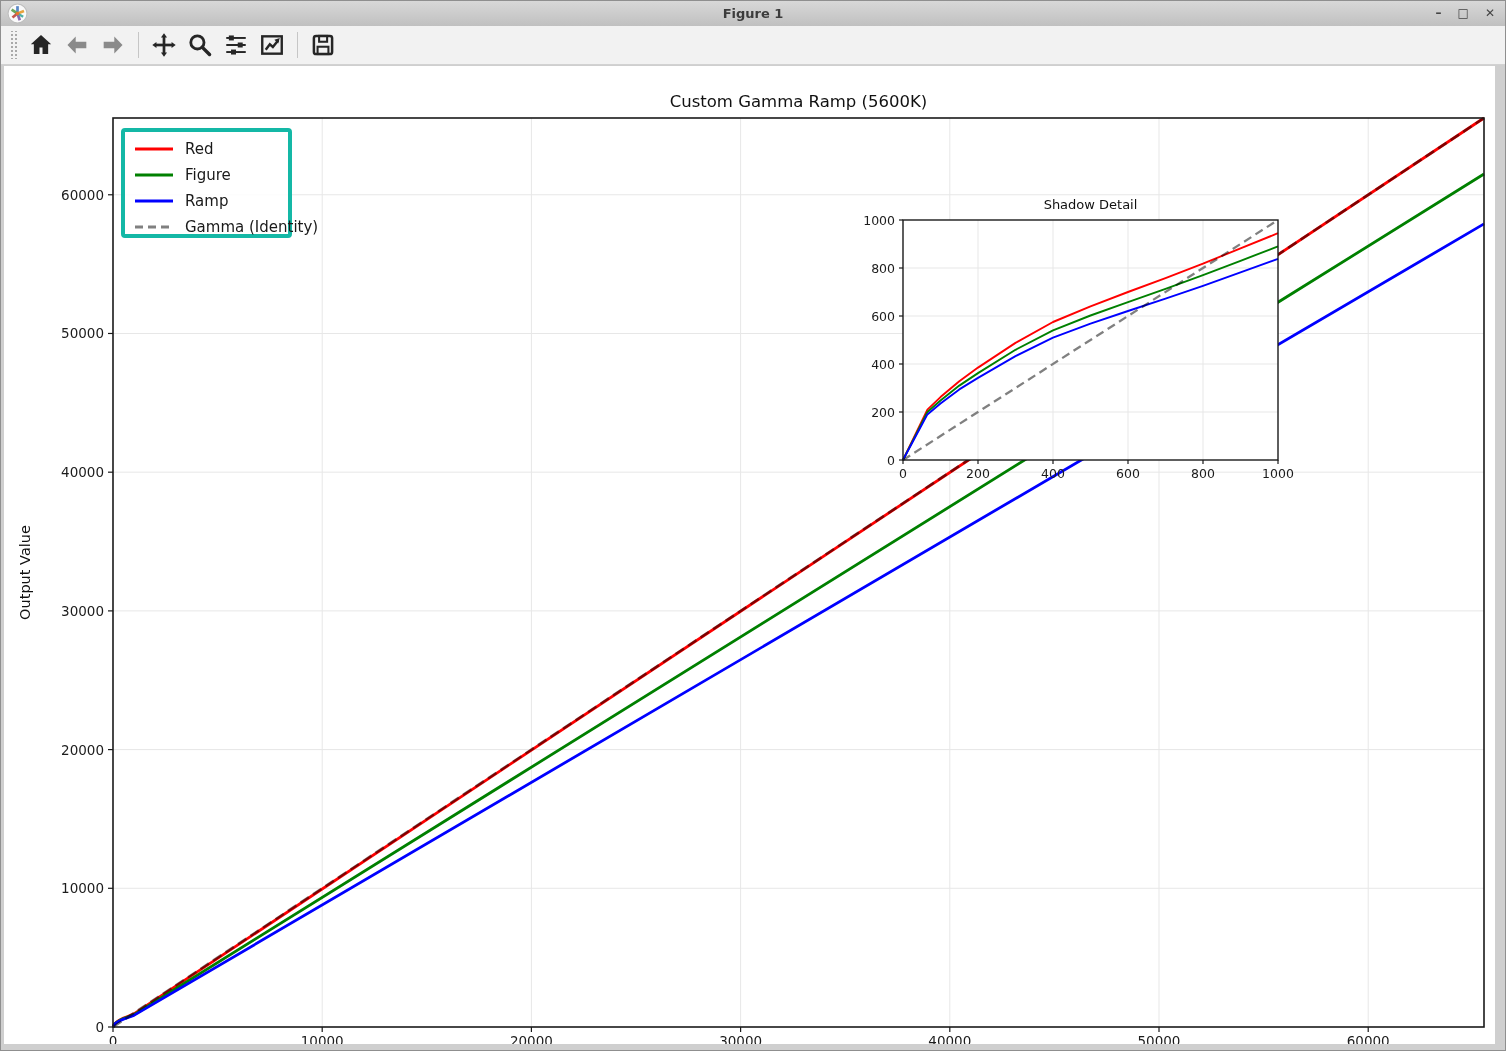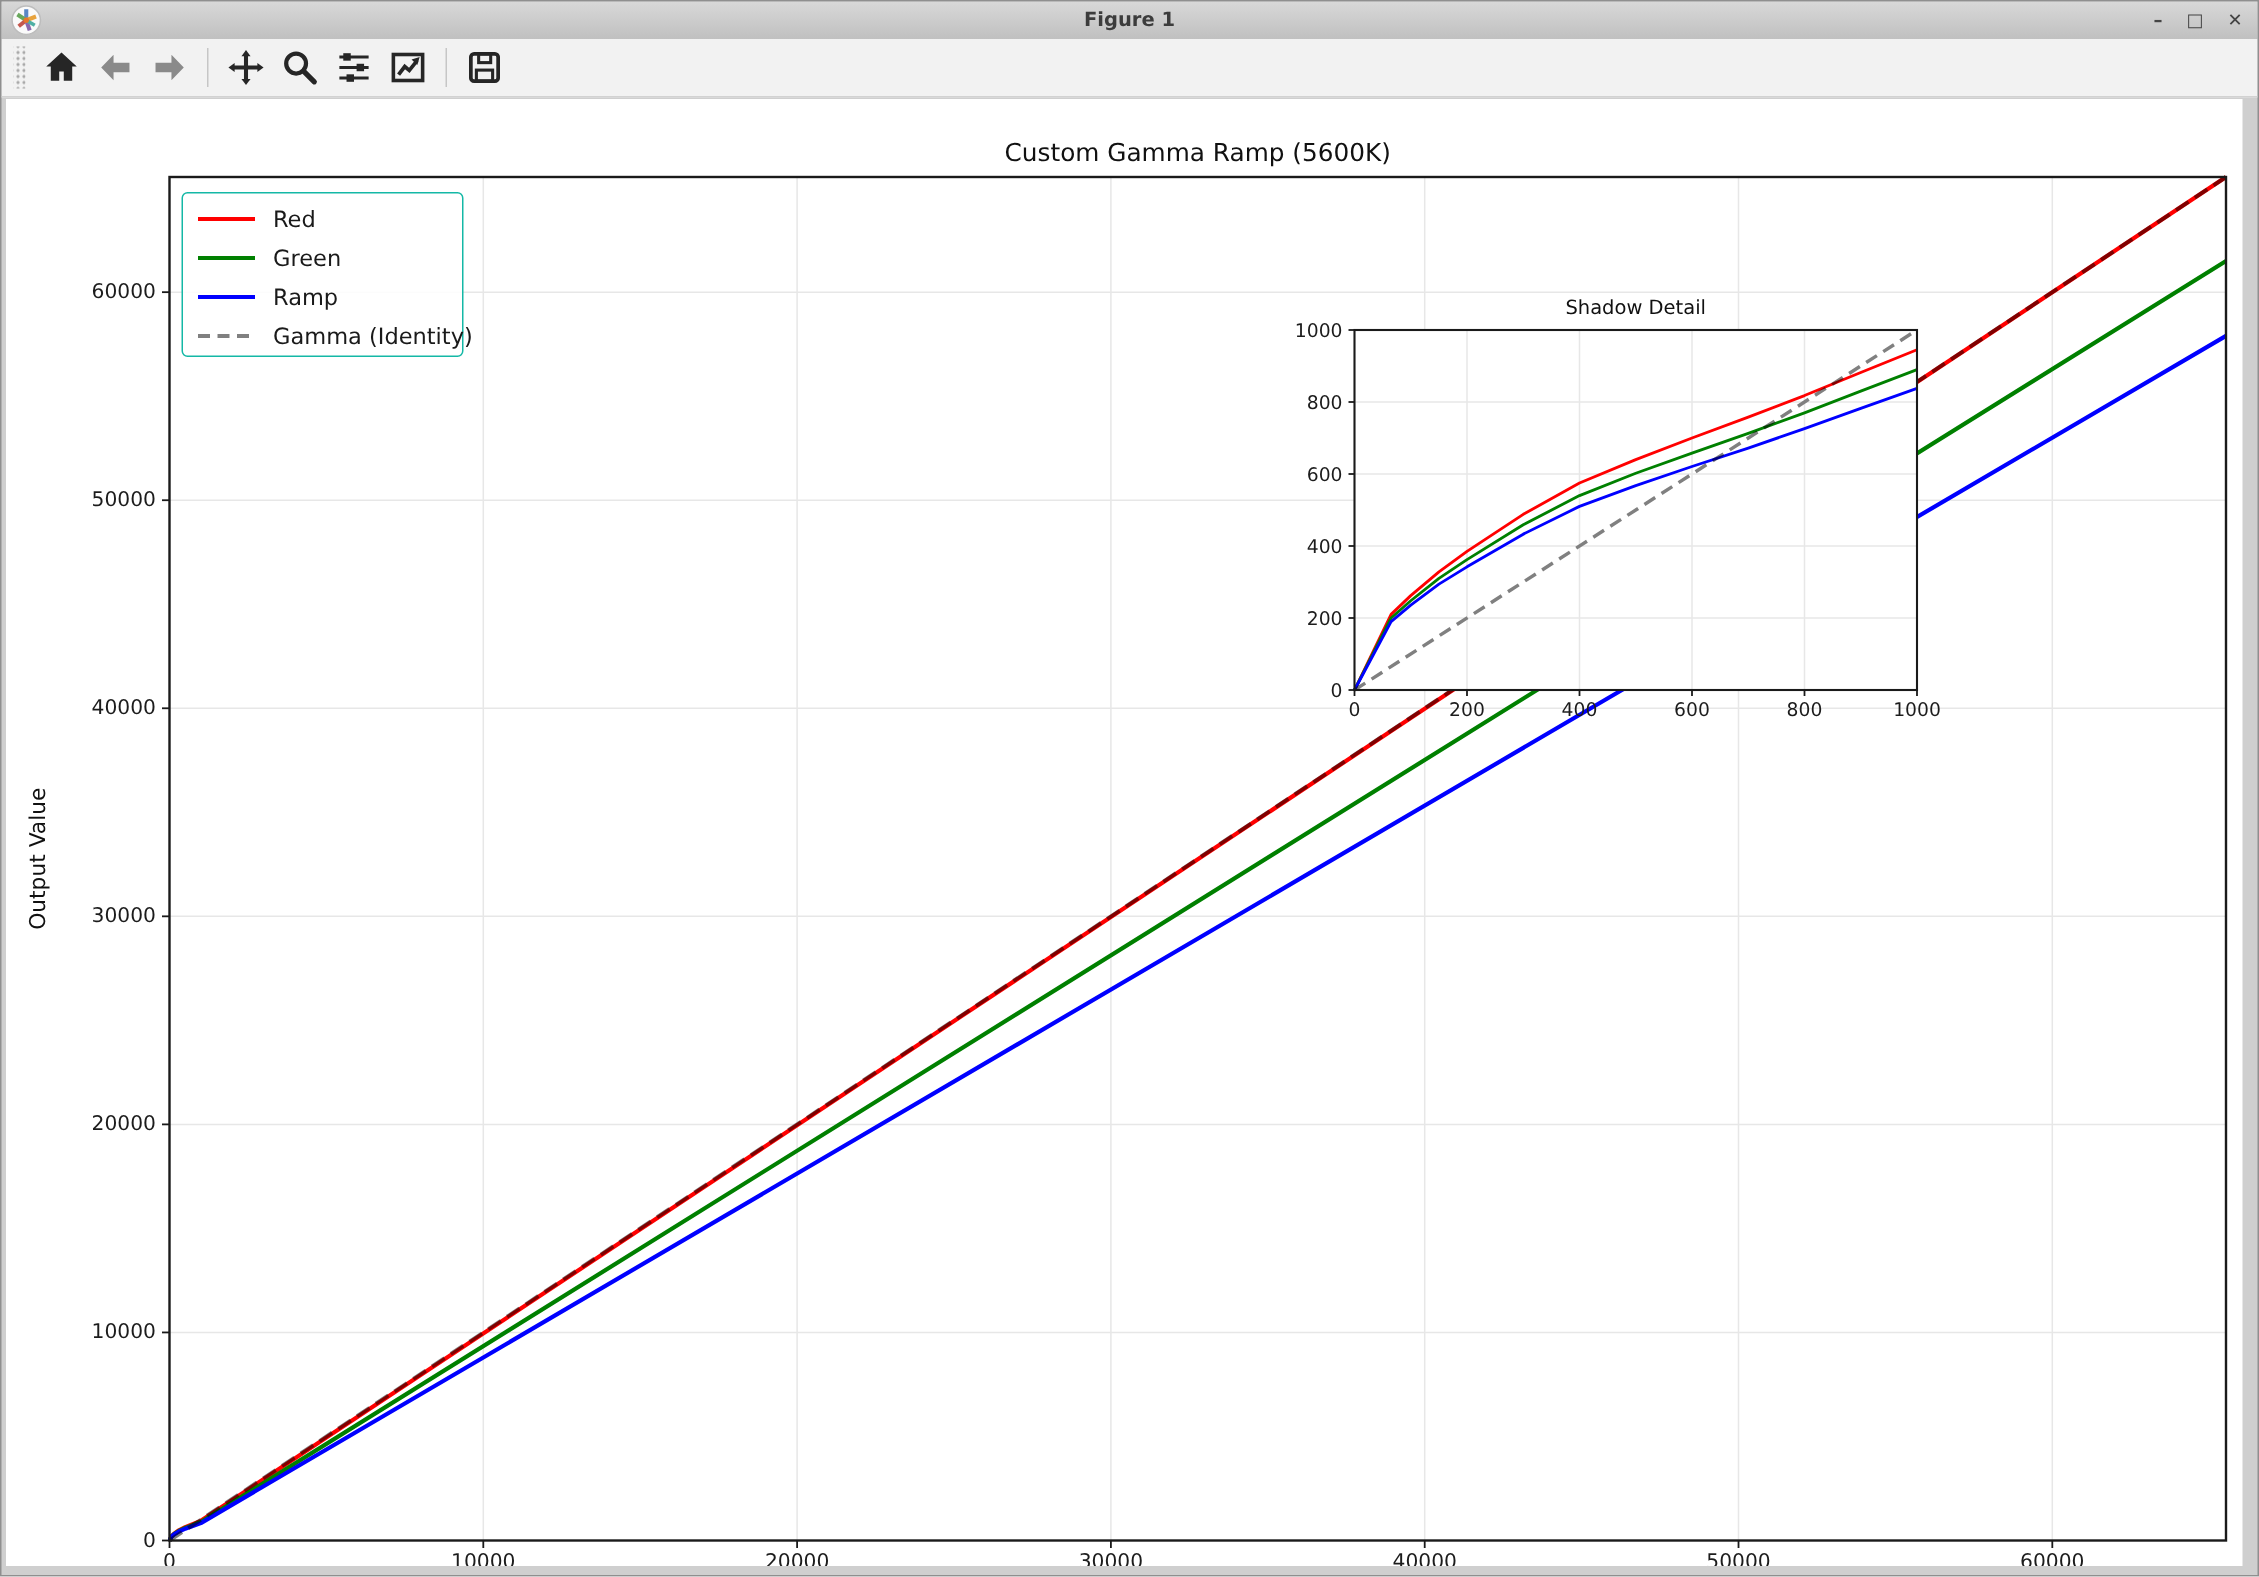--- a/index.html
+++ b/index.html
@@ -9,21 +9,21 @@
   .titlebar .wtitle{position:absolute;left:0;right:0;top:0;height:25px;line-height:25px;text-align:center;font-size:13px;font-weight:bold;color:#3c3c3c;}
   .win-controls{position:absolute;right:10px;top:0;height:25px;display:flex;align-items:center;gap:16px;}
   .win-controls span{font-size:12px;color:#444;font-weight:bold;cursor:default;line-height:25px;}
   .toolbar{position:absolute;left:0;top:25px;right:0;height:39px;background:#f2f2f2;border-bottom:1px solid #d2d2d2;display:flex;align-items:center;padding-left:6px;box-sizing:border-box;}
   .grip{width:8px;height:28px;margin:0 6px 0 2px;background-image:radial-gradient(#a9a9a9 1px,transparent 1.1px);background-size:4px 4px;background-position:1px 2px;}
   .tbtn{width:32px;height:32px;display:flex;align-items:center;justify-content:center;border-radius:3px;margin:0 2px;}
   .tbtn svg{width:26px;height:26px;}
   .tsep{width:1px;height:26px;background:#c6c6c6;margin:0 7px;}
   .canvas{position:absolute;left:3px;top:65px;width:1491px;height:978px;background:#ffffff;}
   #figure-svg{position:absolute;left:0;top:0;}
-  #legend{position:absolute;left:117px;top:62px;width:188px;height:110px;background:rgba(255,255,255,0.85);border:1px solid #14b8a6;border-radius:4px;box-sizing:border-box;padding:4px 0 0 10px;}
+  #legend{position:absolute;left:117px;top:62px;width:171px;height:110px;background:rgba(255,255,255,0.85);border:4px solid #14b8a6;border-radius:4px;box-sizing:border-box;padding:4px 0 0 10px;}
   .lrow{display:flex;align-items:center;height:26px;}
   .lsample{width:38px;height:6px;flex:0 0 38px;margin-right:12px;}
   .llabel{font-size:15px;color:#1a1a1a;white-space:nowrap;}
   text{font-family:"DejaVu Sans",sans-serif;}
 </style>
 </head>
 <body>
 
 <div class="window">
 
@@ -220,21 +220,21 @@
         <div class="lrow">
           <svg class="lsample" viewBox="0 0 38 6">
             <line x1="0" y1="3" x2="38" y2="3" stroke="#ff0000" stroke-width="2.8"></line>
           </svg>
           <span class="llabel">Red</span>
         </div>
         <div class="lrow">
           <svg class="lsample" viewBox="0 0 38 6">
             <line x1="0" y1="3" x2="38" y2="3" stroke="#008000" stroke-width="2.8"></line>
           </svg>
-          <span class="llabel">Green</span>
+          <span class="llabel">Figure</span>
         </div>
         <div class="lrow">
           <svg class="lsample" viewBox="0 0 38 6">
             <line x1="0" y1="3" x2="38" y2="3" stroke="#0000ff" stroke-width="2.8"></line>
           </svg>
           <span class="llabel">Ramp</span>
         </div>
         <div class="lrow">
           <svg class="lsample" viewBox="0 0 38 6">
             <line x1="0" y1="3" x2="38" y2="3" stroke="#808080" stroke-width="2.8" stroke-dasharray="8 5"></line>

